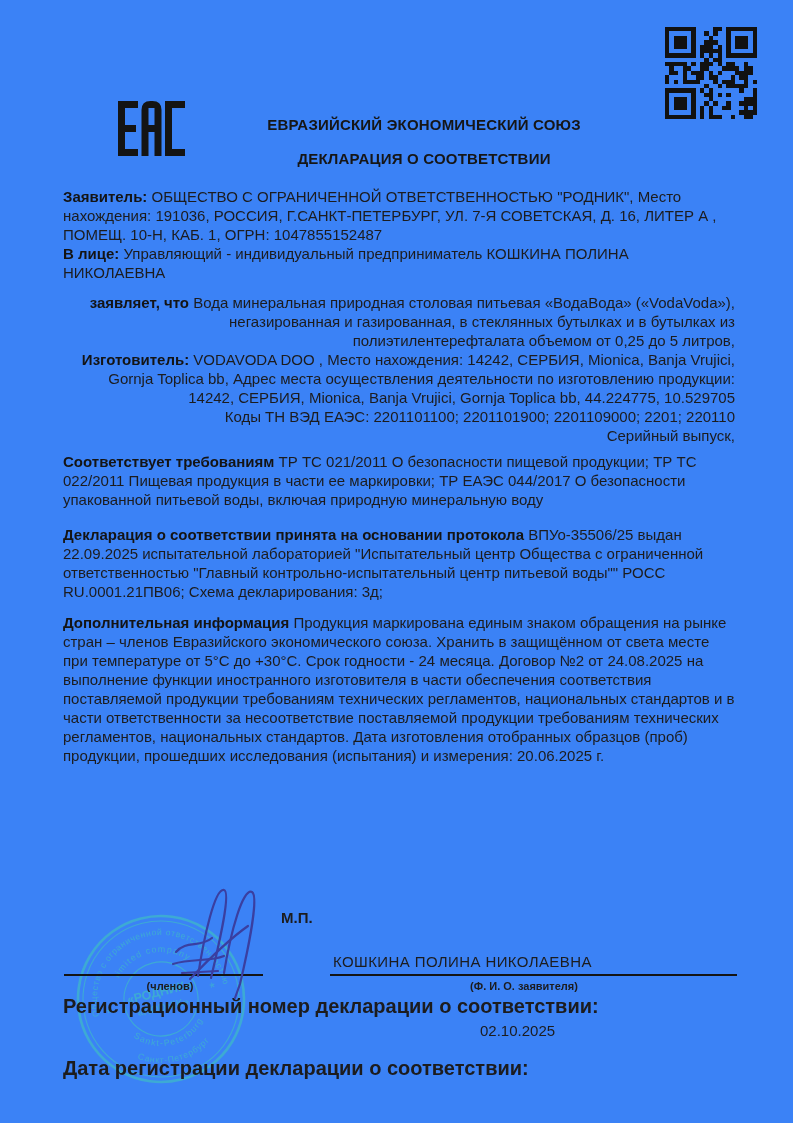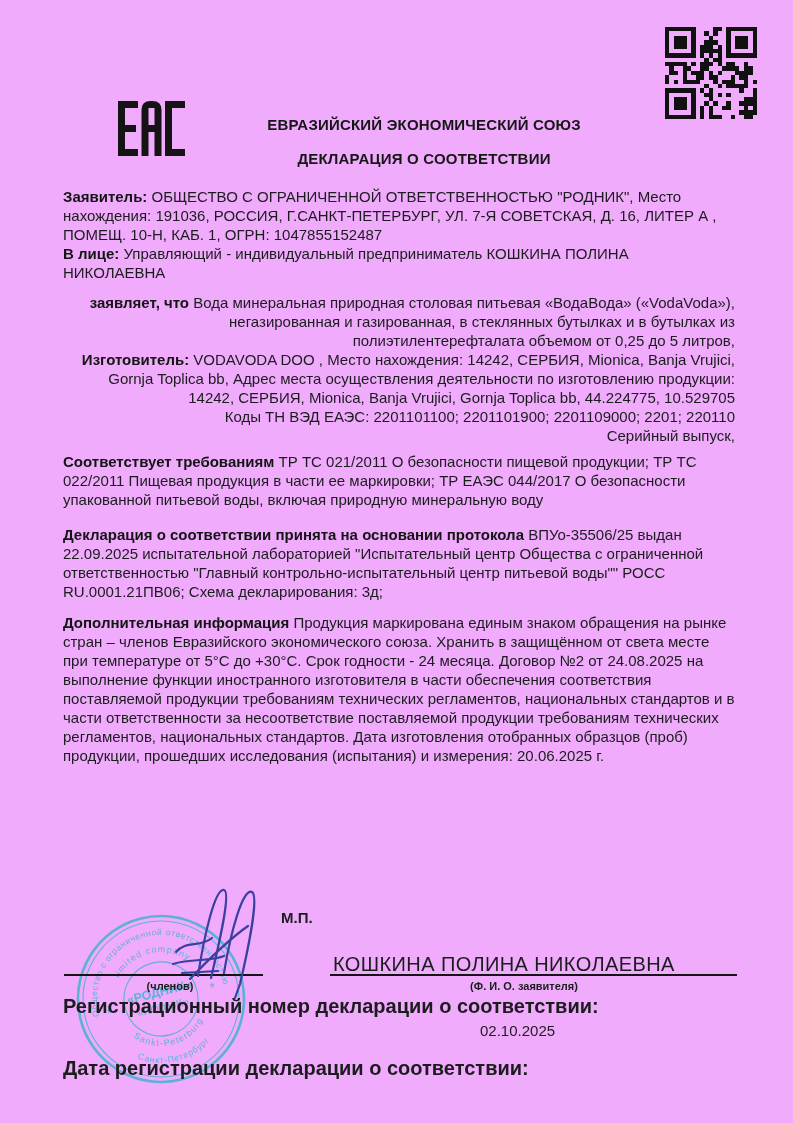--- a/index.html
+++ b/index.html
@@ -1,30 +1,30 @@
 <!DOCTYPE html>
 <html><head>
 <meta charset="utf-8">
 <style>
   html,body{margin:0;padding:0;background:#e8e8e8;}
   .page{
     position:relative; width:793px; height:1123px; margin:0 auto;
-    background:#f0abfc; overflow:hidden;
+    background:#3b82f6; overflow:hidden;
     font-family:"Liberation Sans", sans-serif; color:#1c1c1e;
   }
   .abs{position:absolute;}
   .titles{left:200px; top:116px; width:448px; text-align:center;}
   .title{font-weight:bold; font-size:15px; color:#161616; letter-spacing:.2px;}
   .title2{margin-top:17px;}
   .body-text{left:63px; width:672px; font-size:15px; line-height:19px; text-align:left;}
   .body-text b{color:#141414;}
   .sigline{height:2px; background:#141414; z-index:4;}
   .caption{font-size:11px; font-weight:bold; text-align:center; z-index:4;}
   .mp{font-size:15px; font-weight:bold; z-index:4;}
-  .fio-name{font-size:20px; letter-spacing:.4px; z-index:4;}
+  .fio-name{font-size:15px; letter-spacing:.4px; z-index:4;}
   .reg-label{font-size:20px; font-weight:bold; z-index:4;}
   .reg-value{font-size:15px; z-index:4;}
   .stamp-svg{z-index:1; opacity:.82;}
   .ink-svg{z-index:5;}
   .eac-svg{z-index:2;}
   .qr-svg{z-index:2;}
   p,div{margin:0;}
 </style>
 </head>
 <body>

